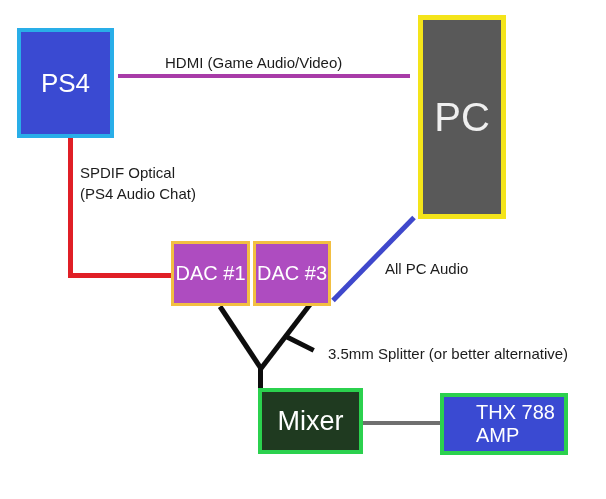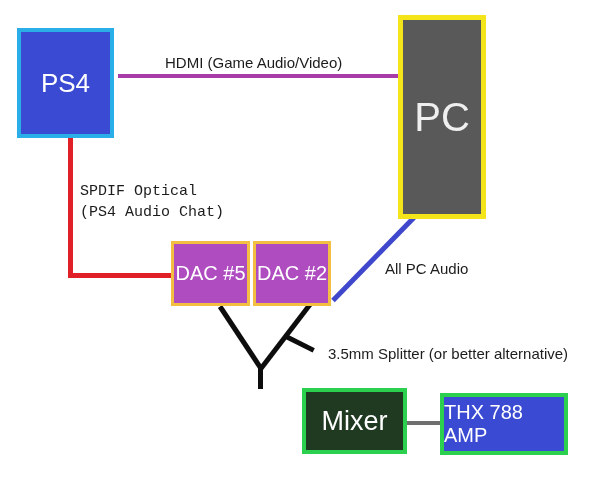--- a/index.html
+++ b/index.html
@@ -5,44 +5,44 @@
   html,body{margin:0;padding:0;background:#fff;}
   .canvas{
     position:relative;width:606px;height:499px;background:var(--canvas_bg);
     font-family:"Liberation Sans",sans-serif;overflow:hidden;
   }
   .node{
     position:absolute;display:flex;align-items:center;justify-content:center;
     color:var(--node_text);box-sizing:border-box;
   }
   .node-ps4{left:17px;top:28px;width:97px;height:110px;background:var(--node_blue);border:4px solid var(--cyan_border);font-size:26px;}
-  .node-pc{left:398px;top:15px;width:88px;height:204px;background:var(--pc_gray);border:5px solid var(--yellow_border);font-size:40px;color:#efefef;}
+  .node-pc{left:418px;top:15px;width:88px;height:204px;background:var(--pc_gray);border:5px solid var(--yellow_border);font-size:40px;color:#efefef;}
   .node-dac1{left:171px;top:241px;width:79px;height:65px;background:var(--dac_purple);border:3px solid var(--gold_border);font-size:20px;}
   .node-dac2{left:253px;top:241px;width:78px;height:65px;background:var(--dac_purple);border:3px solid var(--gold_border);font-size:20px;}
-  .node-mixer{left:258px;top:388px;width:105px;height:66px;background:var(--mixer_green);border:4px solid var(--green_border);font-size:27px;margin-left:44px;}
-  .node-thx{left:440px;top:393px;width:128px;height:62px;background:var(--node_blue);border:4px solid var(--green_border);font-size:20px;}
+  .node-mixer{left:258px;top:388px;width:105px;height:66px;background:var(--mixer_green);border:4px solid var(--green_border);font-size:27px;}
+  .node-thx{left:440px;top:393px;width:128px;height:62px;background:var(--node_blue);border:4px solid var(--green_border);font-size:20px;padding-left:32px;}
 
   .edge{position:absolute;}
   .edge-hdmi{left:118px;top:74px;width:292px;height:4px;background:var(--purple_line);}
   .edge-red-v{left:68px;top:137px;width:5px;height:141px;background:var(--red_line);}
   .edge-red-h{left:68px;top:273px;width:104px;height:5px;background:var(--red_line);}
   .edge-blue{left:333px;top:298px;width:116px;height:5px;background:var(--blue_line);
     transform-origin:0 50%;transform:rotate(-45.7deg);}
   .edge-black-left{left:220px;top:304px;width:75px;height:5px;background:var(--black_line);
     transform-origin:0 50%;transform:rotate(56.5deg);}
   .edge-black-right{left:261px;top:366px;width:81px;height:5px;background:var(--black_line);
     transform-origin:0 50%;transform:rotate(-52.6deg);}
   .edge-black-stem{left:258px;top:367px;width:5px;height:22px;background:var(--black_line);}
   .edge-callout{left:286px;top:334px;width:31px;height:5px;background:var(--black_line);
     transform-origin:0 50%;transform:rotate(26.6deg);}
   .edge-gray{left:363px;top:421px;width:77px;height:4px;background:var(--gray_line);}
 
   .lbl{position:absolute;color:var(--label_text);font-size:15px;line-height:21px;white-space:nowrap;}
   .lbl-hdmi{left:165px;top:52px;}
-  .lbl-spdif{left:80px;top:181px;font-family:Liberation Mono, monospace;}
+  .lbl-spdif{left:80px;top:162px;}
   .lbl-allpc{left:385px;top:248px;margin-top:10px;}
   .lbl-splitter{left:328px;top:343px;}
 </style>
 </head>
 <body>
 
 <div class="canvas">
 
   <div class="edge edge-hdmi"></div>
   <div class="edge edge-red-v"></div>
@@ -54,24 +54,24 @@
   <div class="edge edge-callout"></div>
   <div class="edge edge-gray"></div>
 
   <div class="node node-ps4">
     <span>PS4</span>
   </div>
   <div class="node node-pc">
     <span>PC</span>
   </div>
   <div class="node node-dac1">
-    <span>DAC #5</span>
+    <span>DAC #1</span>
   </div>
   <div class="node node-dac2">
-    <span>DAC #2</span>
+    <span>DAC #3</span>
   </div>
   <div class="node node-mixer">
     <span>Mixer</span>
   </div>
   <div class="node node-thx">
     <span>THX 788 AMP</span>
   </div>
 
   <div class="lbl lbl-hdmi">HDMI (Game Audio/Video)</div>
   <div class="lbl lbl-spdif">

